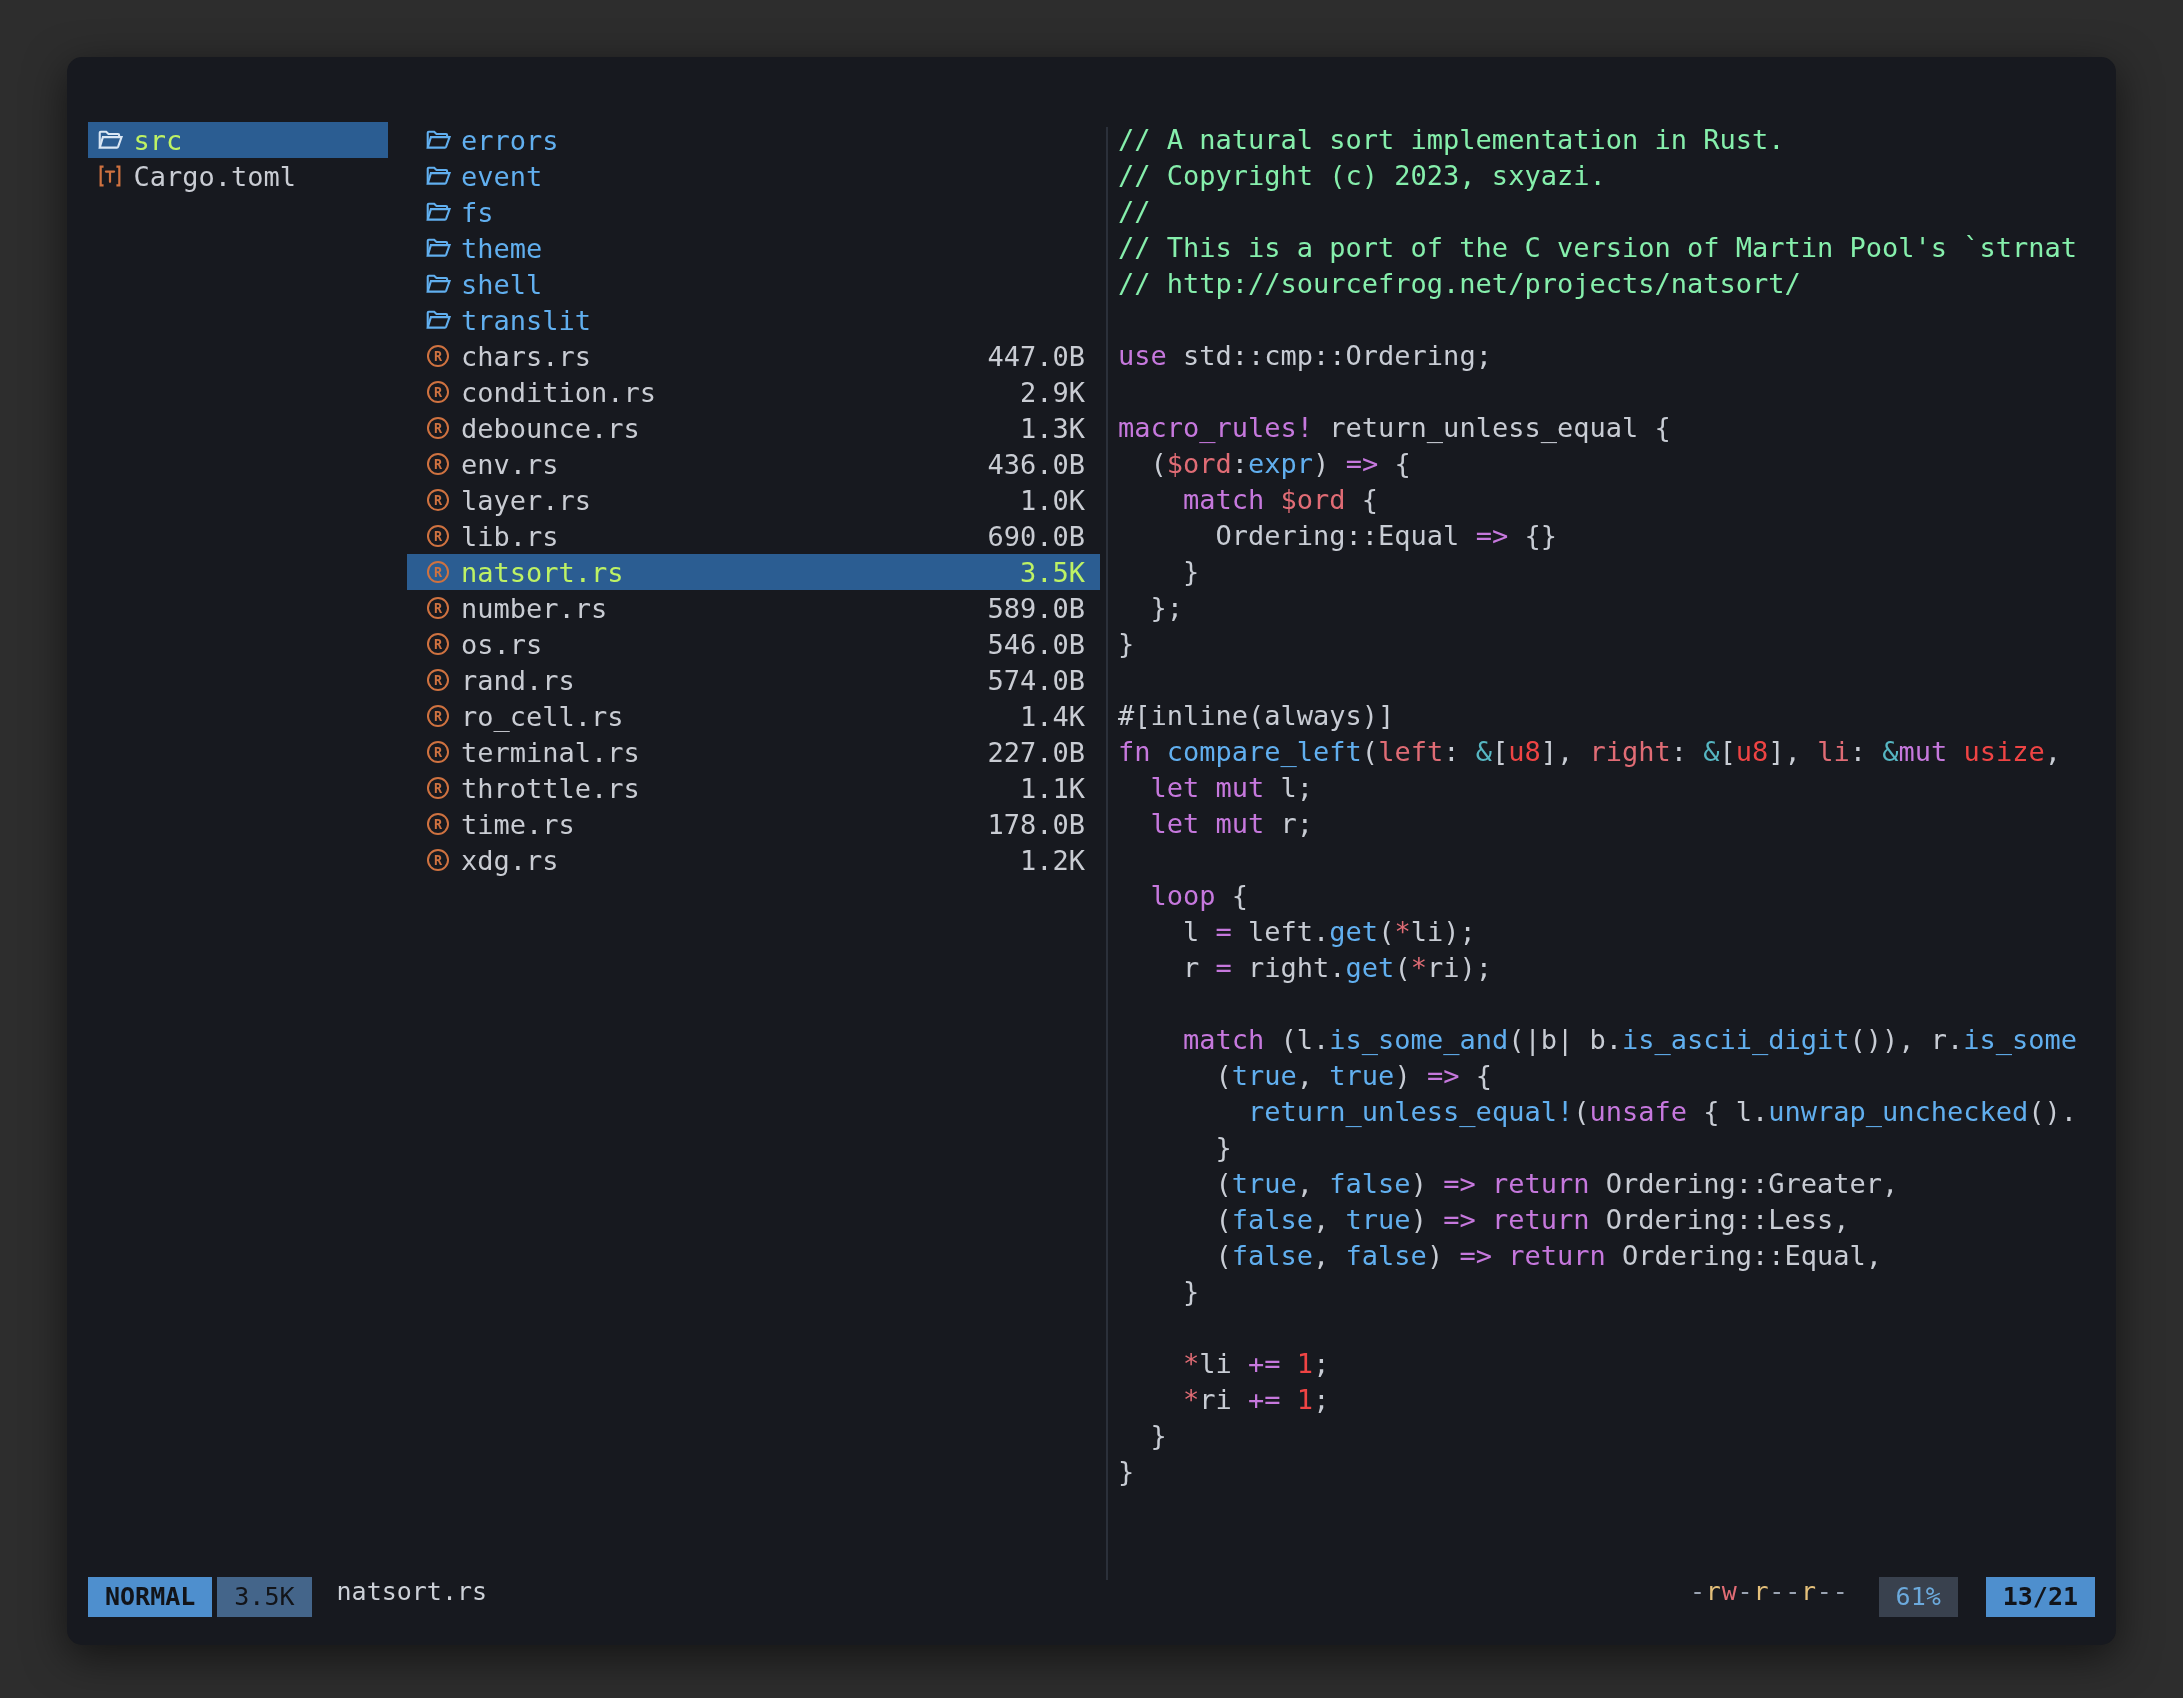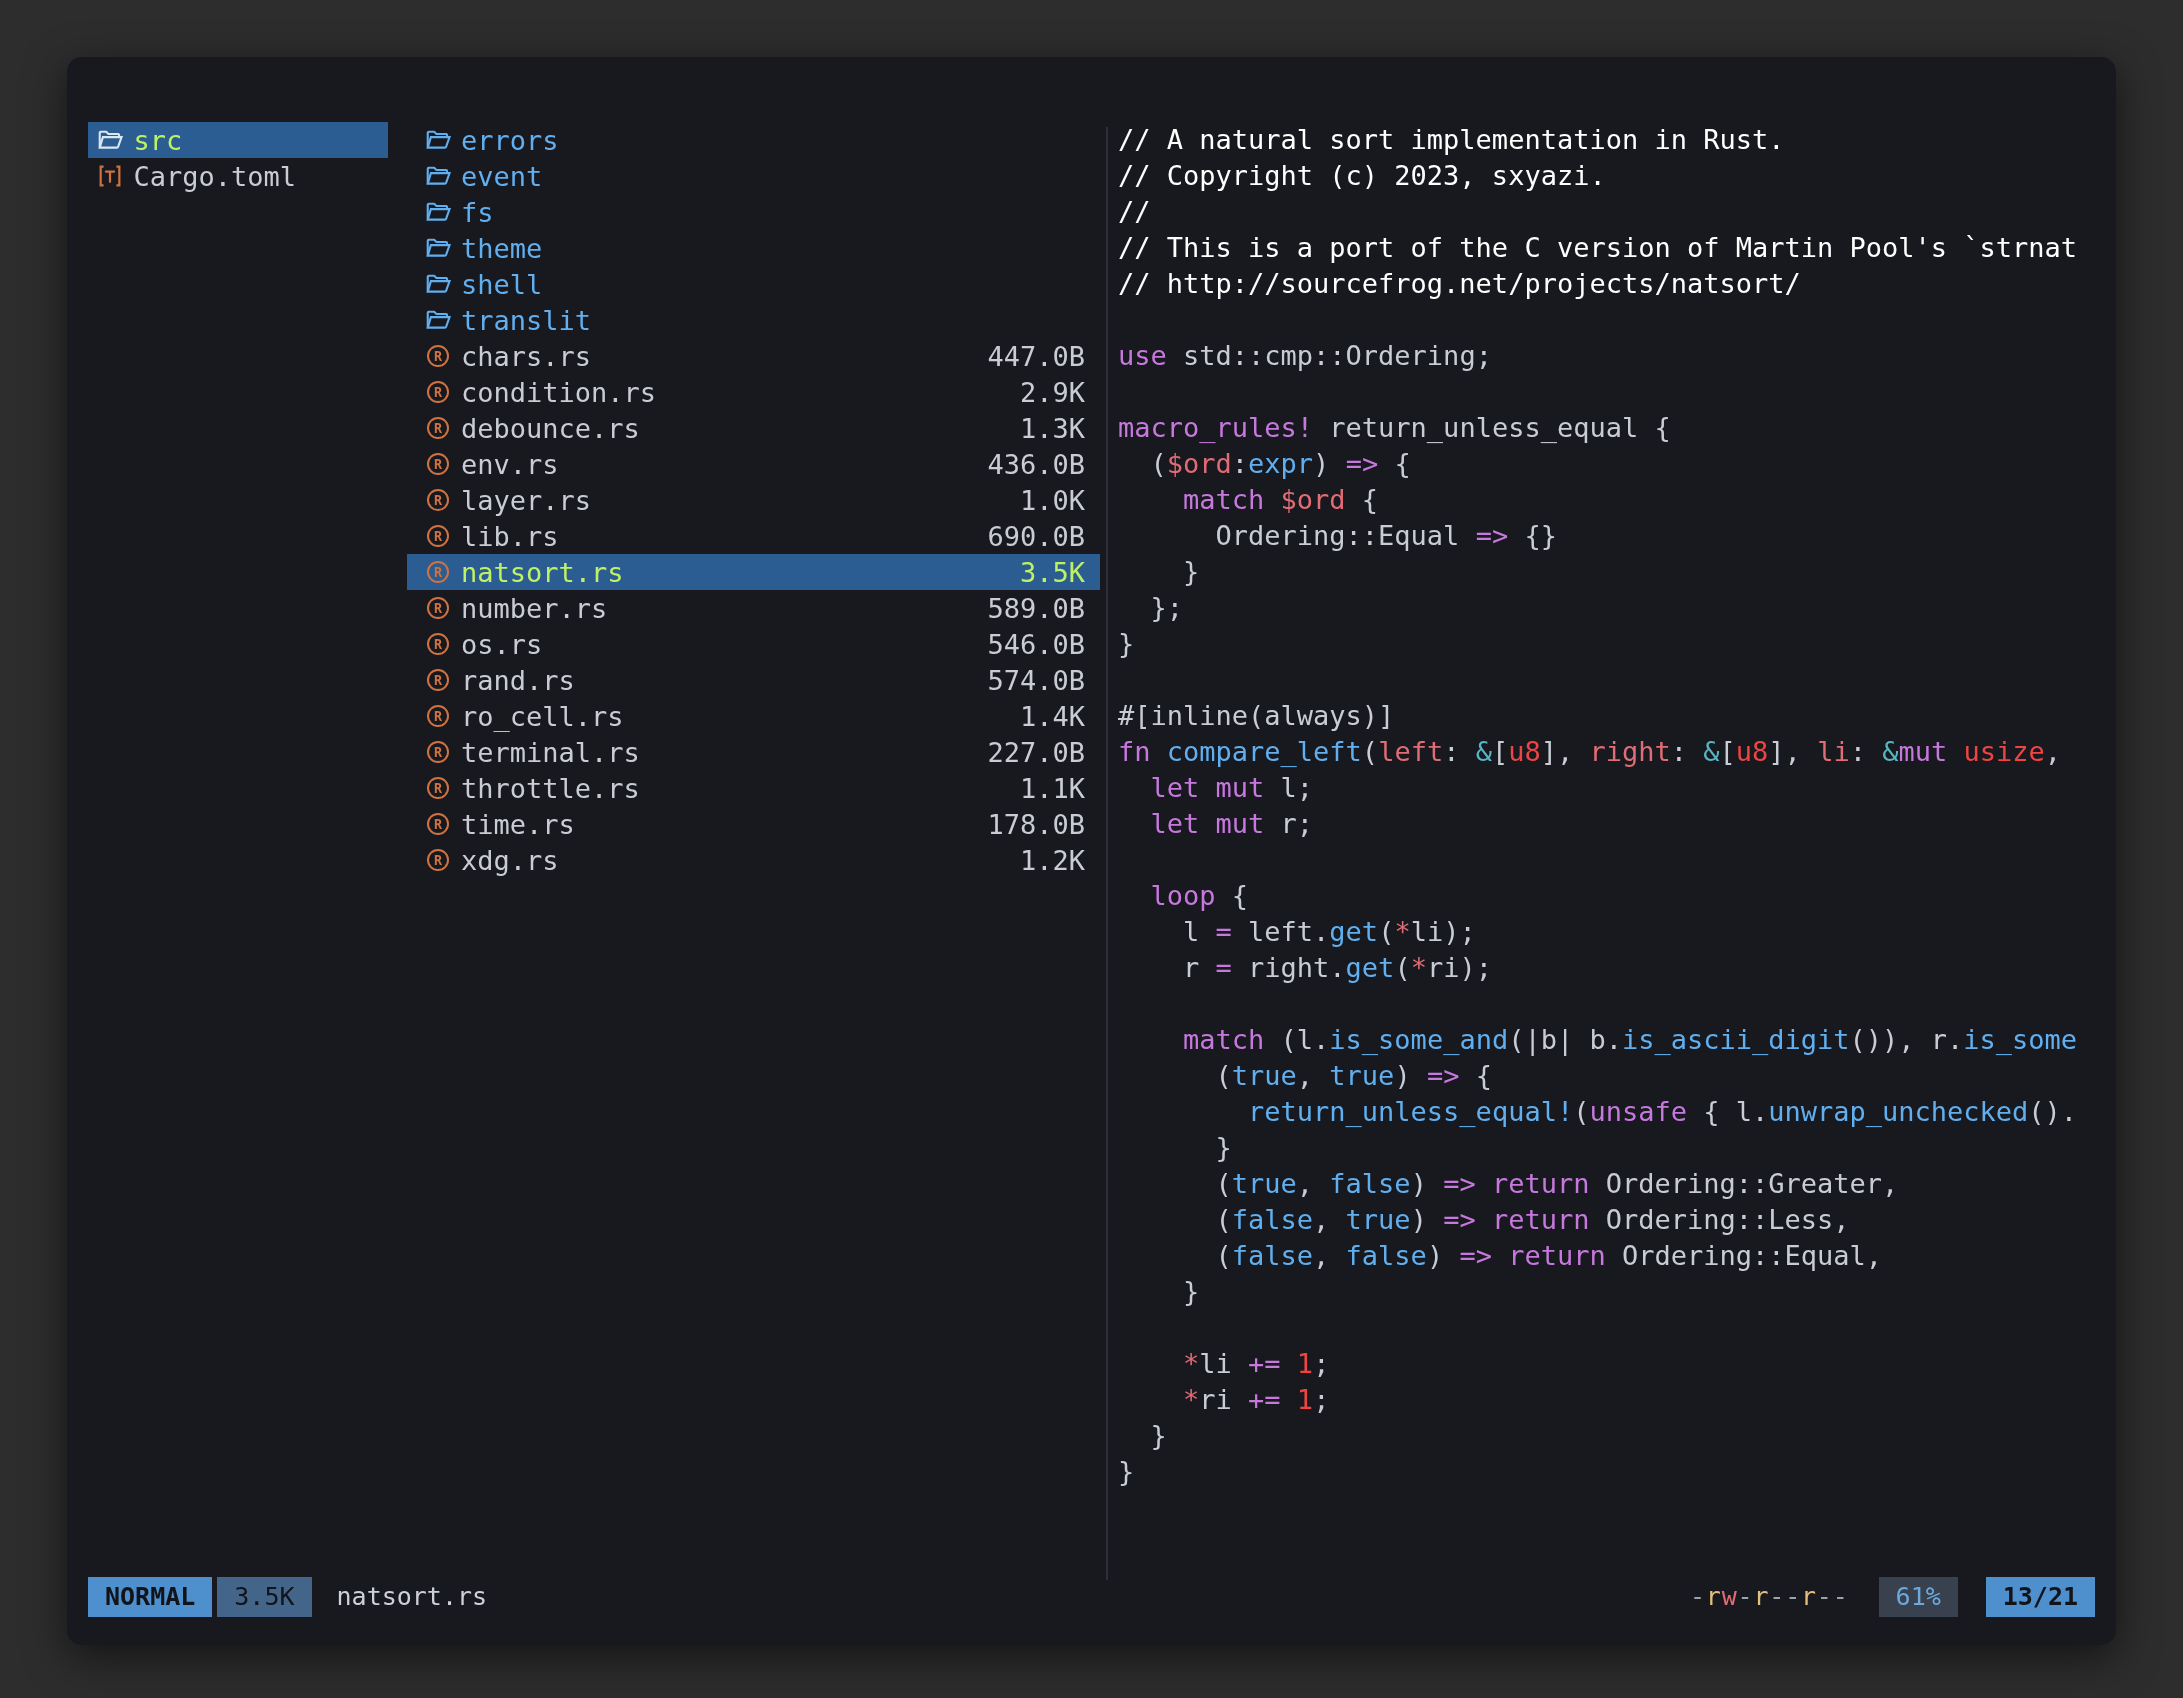--- a/index.html
+++ b/index.html
@@ -48,30 +48,30 @@
     height:36px; line-height:36px;
     white-space:pre; overflow:hidden;
     font-size:27px; color:#c8ccd4;
   }
 
   .statusbar {
     position:absolute; left:21px; right:21px; bottom:28.5px; height:40px;
     display:flex; align-items:center; justify-content:space-between;
     font-size:25px;
   }
-  .sb-left, .sb-right { display:flex; align-items:center; height:100%; }
+  .sb-left, .sb-right { display:flex; height:100%; }
   .chip { display:flex; align-items:center; height:100%; padding:0 17px; white-space:pre; }
   .chip-mode     { background:#4e8fce; color:#121419; font-weight:bold; }
   .chip-size     { background:#44658a; color:#121419; margin-left:5px; }
   .sb-filename   { color:#cdd1d8; margin-left:25px; white-space:pre; }
   .perm          { margin-right:30px; letter-spacing:0.8px; white-space:pre; }
   .chip-percent  { background:#39414e; color:#6caadd; }
   .chip-position { background:#4e8fce; color:#121419; font-weight:bold;margin-left:28px; }
 </style>
-<style>.tok-p{color:#c8ccd4}.tok-c{color:#ffffff}.tok-k{color:#c678dd}.tok-f{color:#61afef}.tok-r{color:#e06c75}.tok-o{color:#ef4444}.tok-cy{color:#56b6c2}</style></head>
+<style>.tok-p{color:#c8ccd4}.tok-c{color:#86efac}.tok-k{color:#c678dd}.tok-f{color:#61afef}.tok-r{color:#e06c75}.tok-o{color:#ef4444}.tok-cy{color:#56b6c2}</style></head>
 <body>
 
 <div class="window">
   <div class="panes">
     <div class="pane-parent">
         <div class="row selected type-dir">
     <span class="icon icon-folder"><svg viewBox="0 0 24 24" fill="none" stroke="currentColor" stroke-width="1.8">
               <path d="M3.2 18.5V5.8c0-.5.4-.9.9-.9h4.6l2 2h8.2c.5 0 .9.4.9.9v1.7"></path>
               <path d="M5.9 9.5h16l-2.9 8.2c-.2.5-.6.8-1.1.8H3.2l2.7-9z"></path>
             </svg></span>

